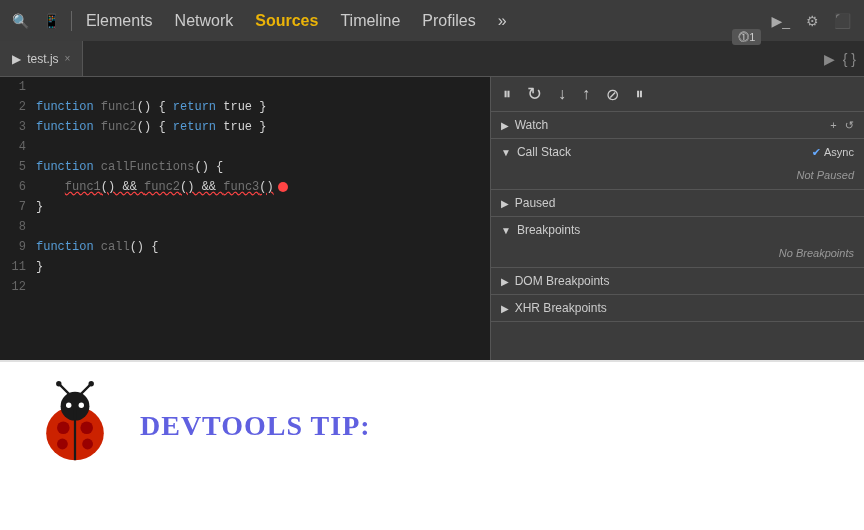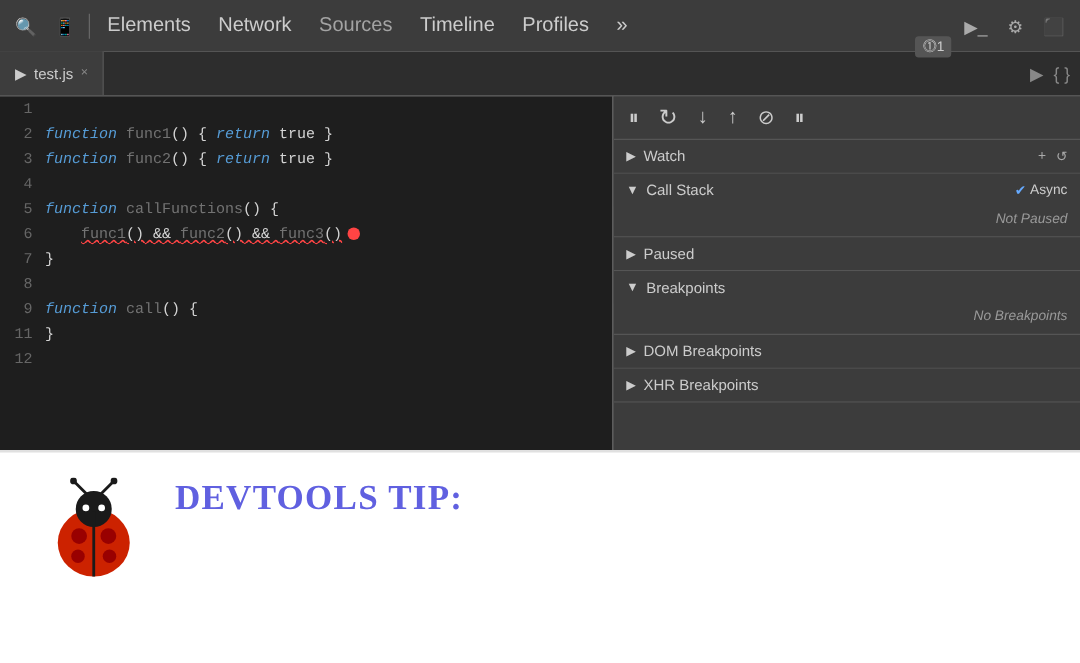--- a/index.html
+++ b/index.html
@@ -21,22 +21,22 @@
       cursor: pointer;
     }
     .toolbar-tab {
       color: #ccc;
       font-size: 16px;
       padding: 4px 10px;
       cursor: pointer;
       white-space: nowrap;
     }
     .toolbar-tab.selected {
-      color: #a3a3a3;
-      font-weight: normal;
+      color: #eab308;
+      font-weight: bold;
     }
     .toolbar-divider {
       width: 1px;
       height: 20px;
       background: #666;
       margin: 0 2px;
     }
     .toolbar-spacer { flex: 1; }
     .toolbar-right {
       display: flex;
@@ -118,21 +118,21 @@
       text-align: right;
       padding-right: 10px;
       flex-shrink: 0;
       user-select: none;
     }
     .line-content {
       color: #d4d4d4;
       white-space: pre;
       flex: 1;
     }
-    .kw { color: #569cd6; font-style: italic; }
+    .kw { color: #569cd6; }
     .fn { color: #737373; }
     .error-dot {
       display: inline-block;
       width: 10px;
       height: 10px;
       background: #f44;
       border-radius: 50%;
       margin-left: 4px;
       vertical-align: middle;
     }
@@ -205,20 +205,21 @@
       gap: 3px;
       color: #ccc;
       font-size: 11px;
     }
 
     
     .promo-area {
       height: 130px;
       background: #fff;
       display: flex;
+      align-items: center;
       padding: 20px 30px;
       gap: 20px;
       border-top: 2px solid #e0e0e0;
     }
     .ladybug-svg {
       width: 90px;
       height: 90px;
       flex-shrink: 0;
     }
     .promo-text h2 {

